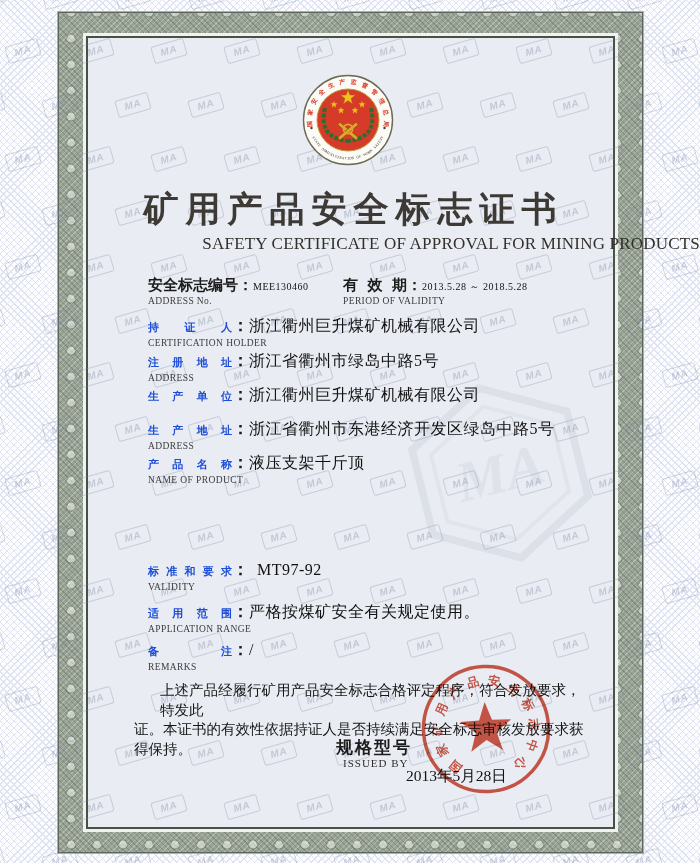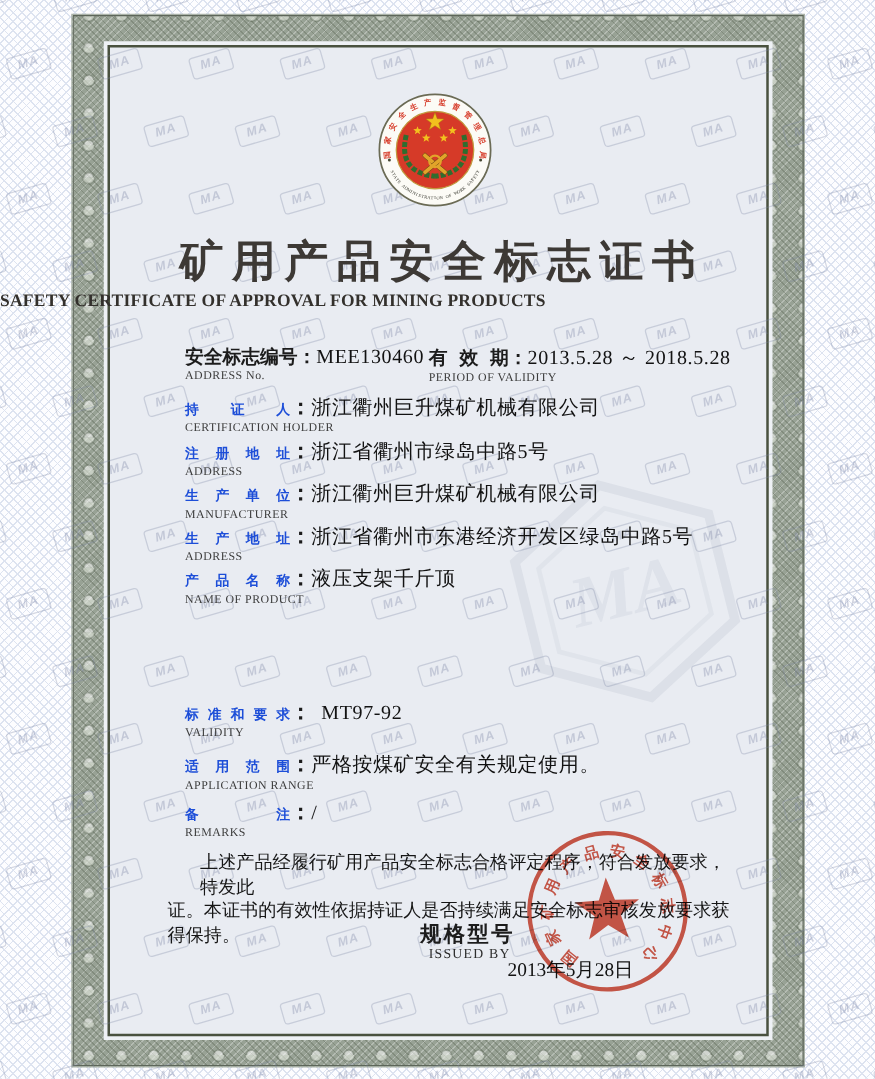--- a/index.html
+++ b/index.html
@@ -43,33 +43,33 @@
   .arc{position:absolute;inset:0;}
   .arc span{font-family:"Liberation Serif","DejaVu Serif",serif;}
   .arc-cn span{font-weight:bold;}
   .arc-en span{letter-spacing:0;}
 
   .title{
     position:absolute;left:0;top:186px;width:100%;text-align:center;margin:0;
     font-size:35px;font-weight:bold;color:#3d3935;letter-spacing:7px;text-indent:7px;
   }
   .subtitle{
-    position:absolute;left:0;top:234px;width:100%;text-align:left;
-    font-size:14px;font-weight:bold;color:#33302c;letter-spacing:.2px;
+    position:absolute;left:0;top:234px;width:100%;text-align:right;
+    font-size:17px;font-weight:normal;color:#33302c;letter-spacing:.2px;
   }
 
   .zh-label{display:inline-block;width:84px;text-align:justify;text-align-last:justify;
     font-size:11px;font-weight:bold;color:#1d4ed8;vertical-align:baseline;}
   .colon{font-size:17px;font-weight:bold;color:#1c1c1c;}
   .value{font-size:16px;color:#121212;letter-spacing:.5px;}
   .en-sub{font-size:9.5px;color:#3c3c3c;letter-spacing:.4px;margin-top:1px;}
 
   .hdr{position:absolute;top:276px;}
   .hdr .hl{font-size:15px;font-weight:bold;color:#1c1c1c;}
-  .hdr .value{font-size:16px;}
+  .hdr .value{font-size:10px;}
   #hdr-left{left:148px;}
   #hdr-right{left:343px;}
   #hdr-right .hl-box{display:inline-block;width:64px;text-align:justify;text-align-last:justify;}
 
   .field{position:absolute;left:148px;white-space:nowrap;}
 
   .statement{position:absolute;left:134px;top:681px;width:452px;font-size:14.5px;color:#161616;line-height:19.5px;}
   .statement .l1{padding-left:1.8em;}
 
   .issued-zh{position:absolute;left:336px;top:736px;font-size:17px;font-weight:bold;color:#1c1c1c;letter-spacing:2px;}
@@ -365,21 +365,20 @@
   <div class="field" style="top:314px">
     <span class="zh-label">持证人</span><span class="colon">：</span><span class="value">浙江衢州巨升煤矿机械有限公司</span>
     <div class="en-sub">CERTIFICATION HOLDER</div>
   </div>
   <div class="field" style="top:349px">
     <span class="zh-label">注册地址</span><span class="colon">：</span><span class="value">浙江省衢州市绿岛中路5号</span>
     <div class="en-sub">ADDRESS</div>
   </div>
   <div class="field" style="top:383px">
     <span class="zh-label">生产单位</span><span class="colon">：</span><span class="value">浙江衢州巨升煤矿机械有限公司</span>
-    <div class="en-sub">MANUFACTURER</div>
   </div>
   <div class="field" style="top:417px">
     <span class="zh-label">生产地址</span><span class="colon">：</span><span class="value">浙江省衢州市东港经济开发区绿岛中路5号</span>
     <div class="en-sub">ADDRESS</div>
   </div>
   <div class="field" style="top:451px">
     <span class="zh-label">产品名称</span><span class="colon">：</span><span class="value">液压支架千斤顶</span>
     <div class="en-sub">NAME OF PRODUCT</div>
   </div>
   <div class="field" style="top:558px">

